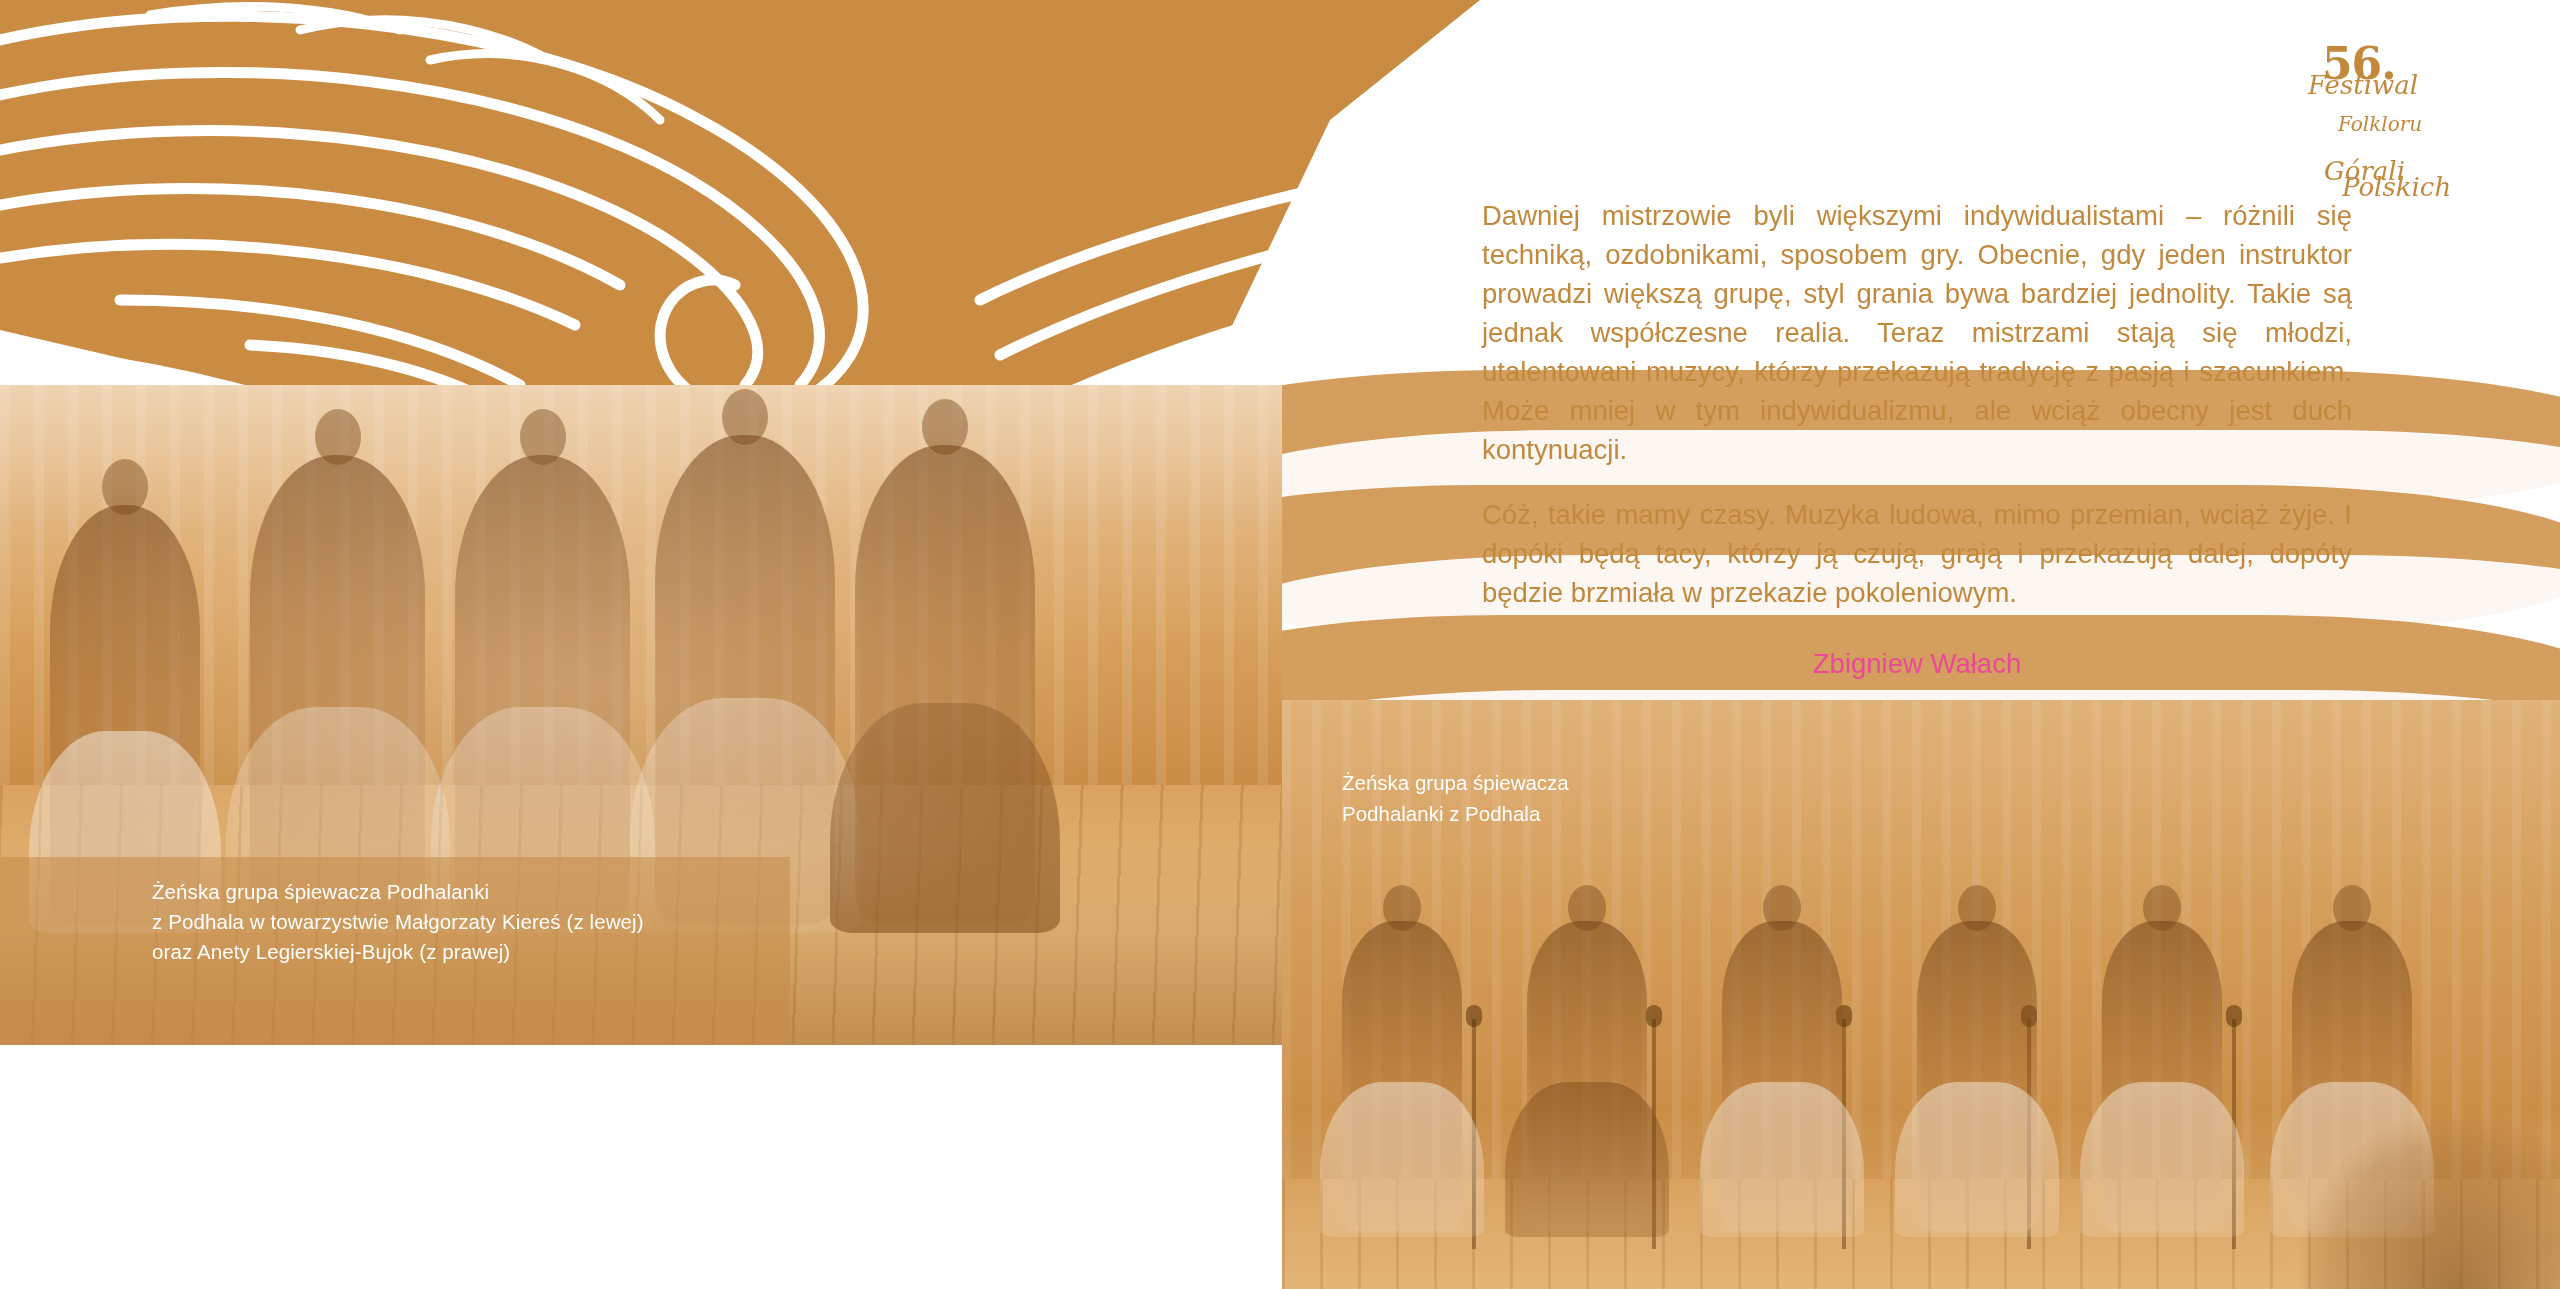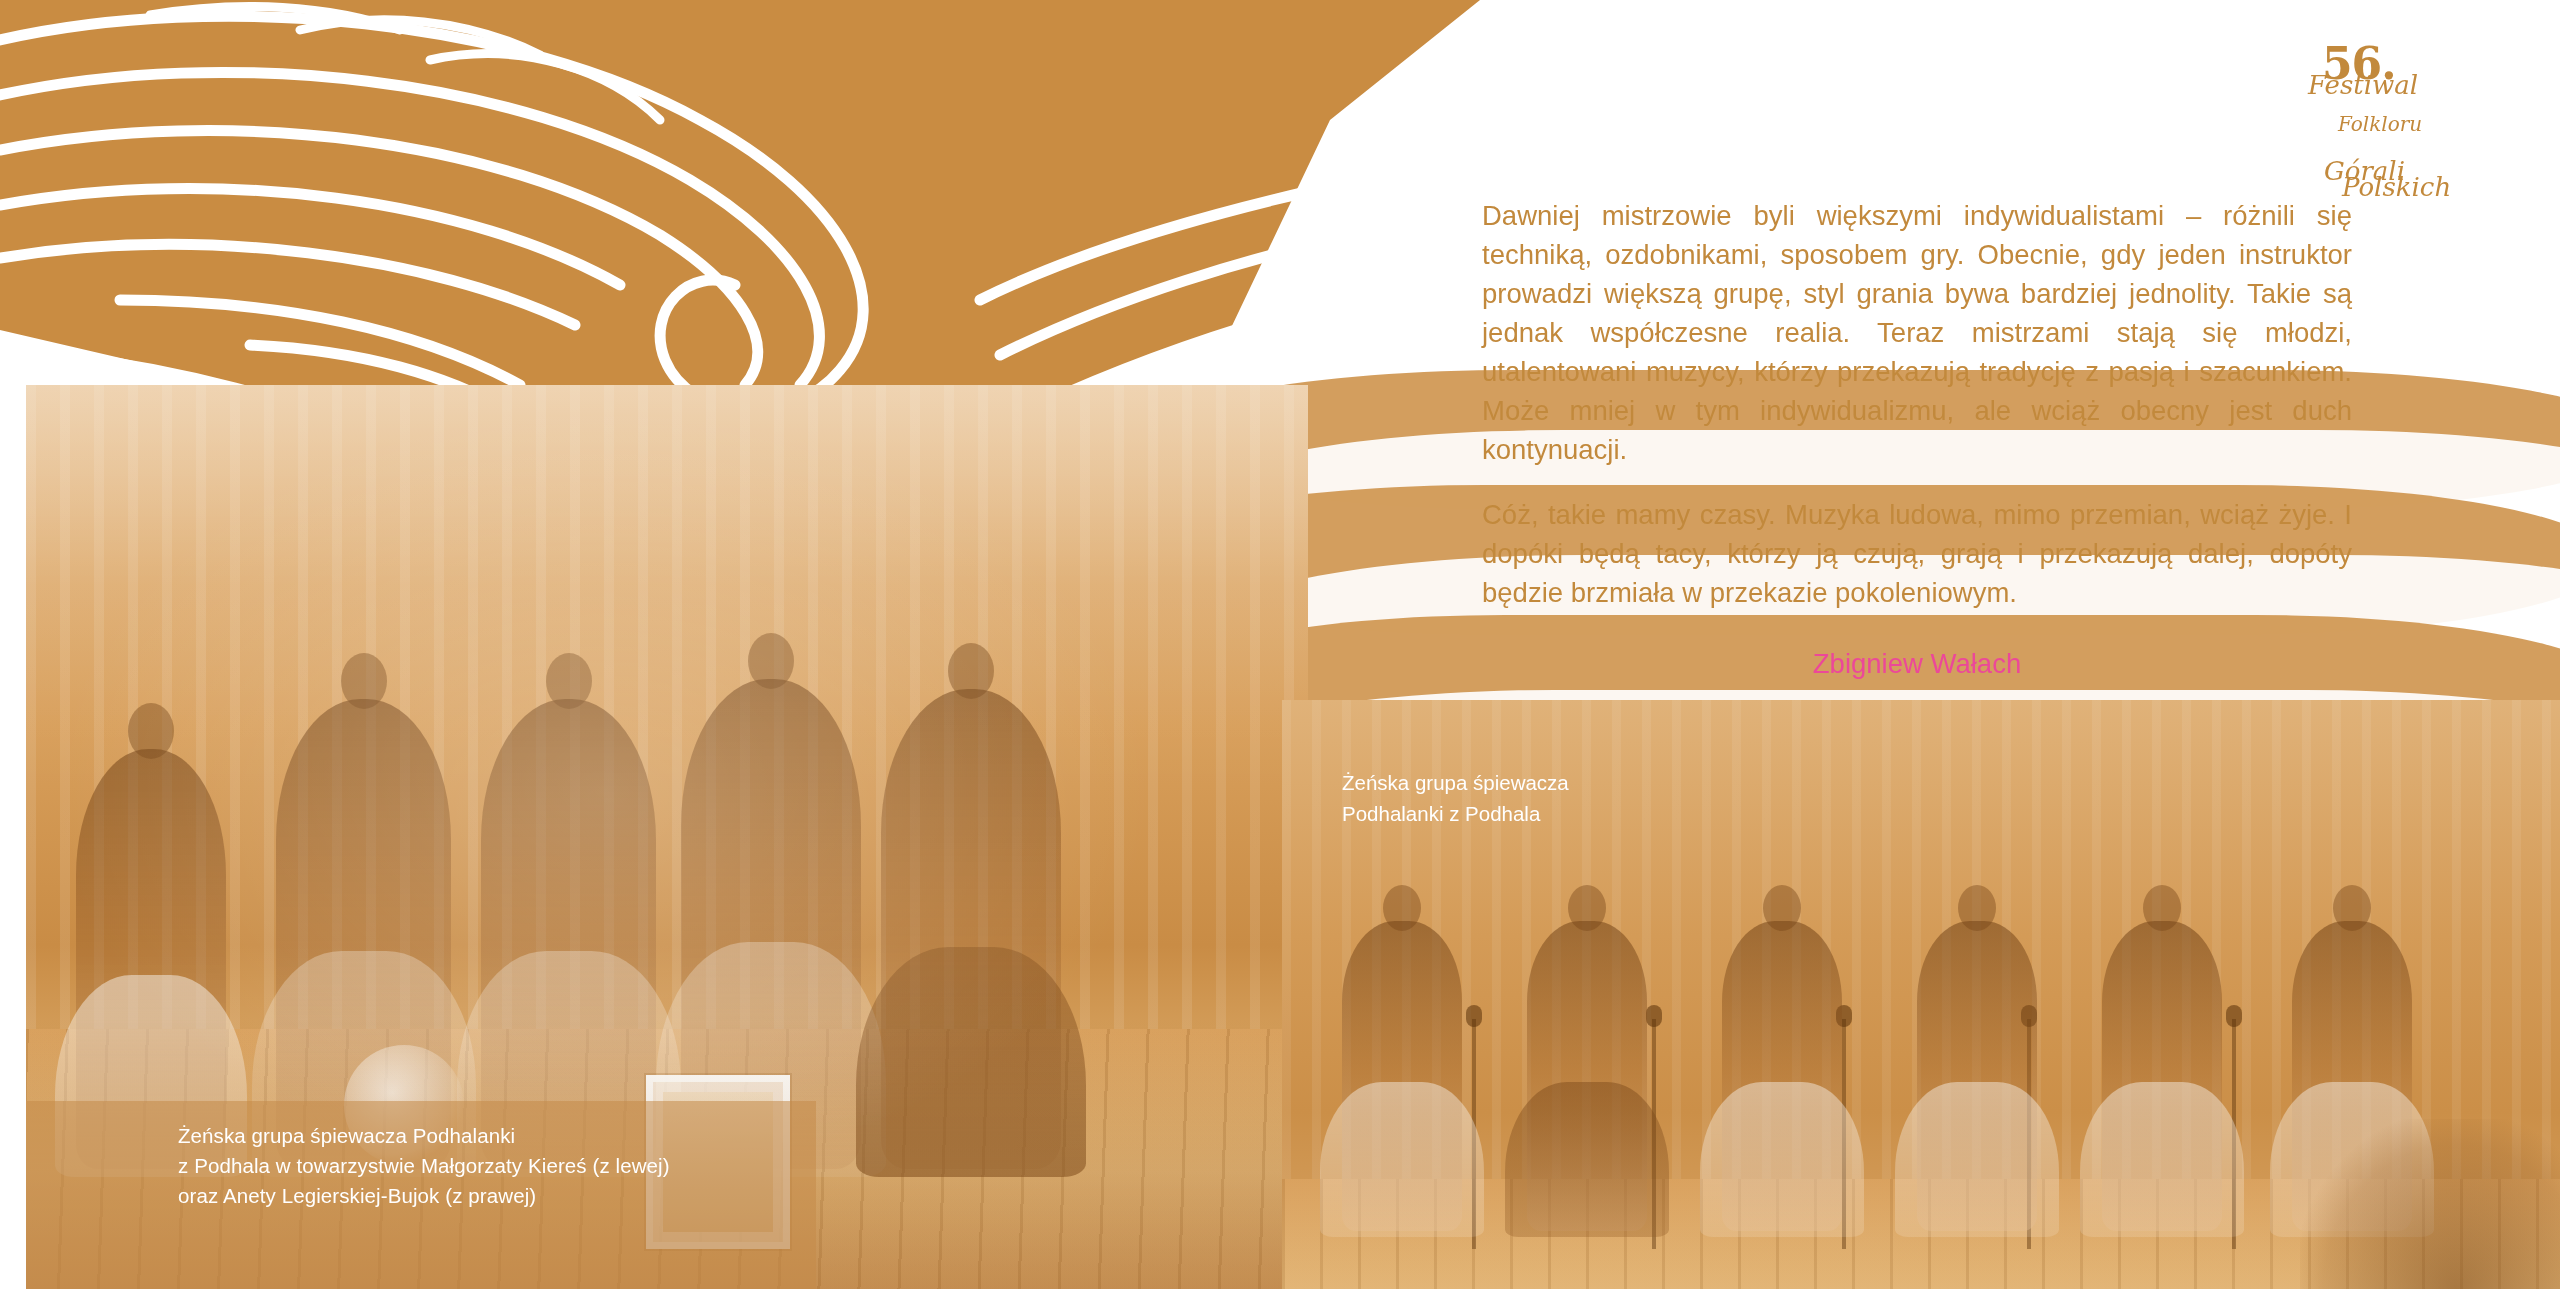--- a/index.html
+++ b/index.html
@@ -22,24 +22,23 @@
     background: #ffffff;
     overflow: hidden;
   }
 
   
   .photo-left {
     position: absolute;
     left: 0;
     top: 385px;
     width: 1282px;
-    height: 904px;
+    height: 660px;
     overflow: hidden;
     background: #0f172a;
-    margin-left: 26px;
   }
   .photo-left .stage-bg {
     position: absolute;
     inset: 0;
     background:
       linear-gradient(180deg, rgba(255,255,255,0.30) 0%, rgba(255,255,255,0.06) 22%, rgba(255,255,255,0.0) 45%),
       repeating-linear-gradient(90deg,
         rgba(255,255,255,0.10) 0px, rgba(255,255,255,0.10) 10px,
         rgba(255,255,255,0.0) 10px, rgba(255,255,255,0.0) 34px),
       linear-gradient(180deg, #e8c191 0%, #d89f5b 38%, #c98c45 62%, #d9a765 78%, #e6bd88 100%);

